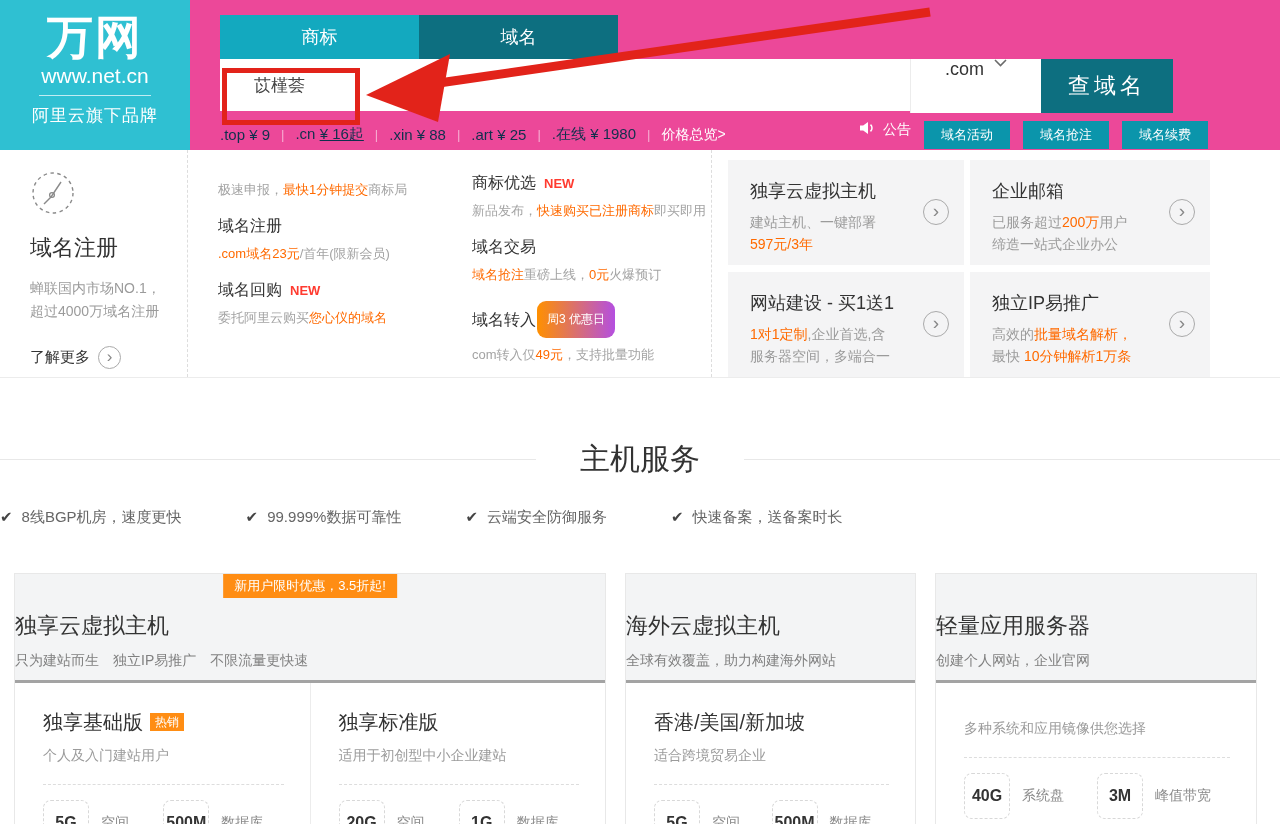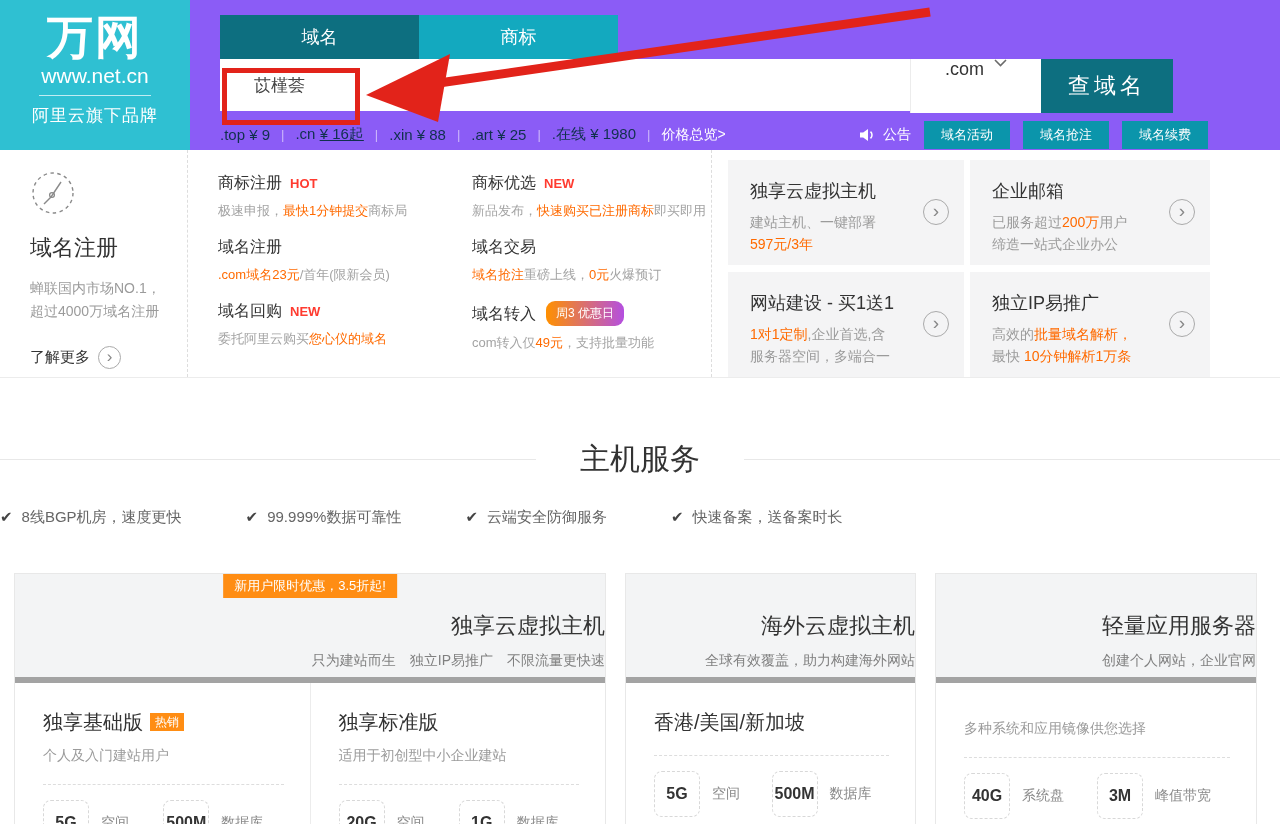--- a/index.html
+++ b/index.html
@@ -1,21 +1,21 @@
 <!DOCTYPE html>
 <html><head>
 <meta charset="utf-8">
 <style>
   html,body{margin:0;padding:0}
   body{width:1280px;height:824px;overflow:hidden;background:#fff;
        font-family:"Liberation Sans","DejaVu Sans",sans-serif;color:#333}
   .hl{color:#ff6a00}
 
   
-  .header{position:relative;height:150px;background:#8b5cf6}
+  .header{position:relative;height:150px;background:#ec4899}
   .logo{position:absolute;left:0;top:0;width:190px;height:150px;background:#2fc0d2;
         color:#fff;text-align:center;box-sizing:border-box;padding-top:12px}
   .logo-brand{font-size:46px;font-weight:bold;letter-spacing:2px;line-height:1.1}
   .logo-domain{font-size:21px;display:inline-block;border-bottom:1px solid rgba(255,255,255,.7);
                padding:0 2px 7px;margin-top:1px}
   .logo-tagline{font-size:17px;margin-top:8px;letter-spacing:1px}
 
   .tabs{position:absolute;left:220px;top:15px;display:flex}
   .tab{width:199px;height:44px;line-height:44px;text-align:center;color:#fff;font-size:18px;cursor:pointer}
   .tab-active{background:#0d6f80}
@@ -29,21 +29,21 @@
        gap:10px;font-size:18px;color:#333;border-left:1px solid #ececec;cursor:pointer}
   .search-btn{width:132px;background:#0d6f80;color:#fff;font-size:22px;border:none;
               letter-spacing:4px;cursor:pointer;font-family:Liberation Serif, serif}
 
   .pricebar{position:absolute;left:220px;top:119px;right:0;height:31px;display:flex;
             align-items:center;font-size:15px;color:#10304d}
   .pb-item{white-space:nowrap;cursor:pointer}
   .pb-underline{text-decoration:underline}
   .pb-sep{color:rgba(255,255,255,.55);margin:0 11px;font-size:13px}
   .pb-overview{color:#fff;font-size:14px;cursor:pointer}
-  .pb-right{margin-left:auto;display:flex;align-items:center;margin-right:72px}
+  .pb-right{margin-left:auto;display:flex;align-items:flex-start;margin-right:72px}
   .pb-notice{color:#fff;font-size:14px;margin-left:7px;cursor:pointer}
   .pb-btn{background:#0b95ab;color:#fff;font-size:13px;padding:5px 17px;margin-left:13px;
           border:none;cursor:pointer;font-family:inherit;white-space:nowrap}
 
   .anno-box{position:absolute;left:222px;top:68px;width:128px;height:47px;
             border:5px solid #e2231a;z-index:6}
   .anno-arrow{position:absolute;left:0;top:0;width:1280px;height:150px;z-index:7;pointer-events:none}
 
   
   .band{display:flex;height:228px;background:#fff;border-bottom:1px solid #ececec;box-sizing:border-box}
@@ -52,21 +52,21 @@
   .band-left-desc{font-size:14px;color:#9b9b9b;line-height:1.65;margin-top:14px;width:132px}
   .more{margin-top:23px;font-size:15px;color:#333;display:flex;align-items:center;gap:8px;cursor:pointer}
 
   .mid{box-sizing:border-box;padding-top:23px}
   .mid1{width:242px;padding-left:30px}
   .mid2{width:282px;padding-left:42px;border-right:1px dashed #ddd}
   .promo-item{margin-bottom:17px;cursor:pointer}
   .promo-title{font-size:16px;color:#333}
   .promo-tag{color:#ff3b30;font-weight:bold;font-size:13px;margin-left:8px}
   .pill{display:inline-block;background:linear-gradient(90deg,#ff9000,#b44fe0);color:#fff;
-        font-size:12px;border-radius:9px;padding:4px 10px;margin-left:10px;vertical-align:2px}
+        font-size:12px;border-radius:9px;padding:10px 10px;margin-left:1px;vertical-align:2px}
   .promo-desc{font-size:13px;color:#a3a3a3;margin-top:8px}
 
   .grid{margin-left:16px;padding-top:10px;display:grid;grid-template-columns:236px 240px;
         grid-auto-rows:105px;gap:7px 6px}
   .gcell{background:#f4f4f5;position:relative;box-sizing:border-box;padding:19px 60px 0 22px;cursor:pointer}
   .gcell-title{font-size:18px;color:#333;margin-bottom:9px}
   .gcell-line{font-size:14px;color:#9b9b9b;line-height:1.55}
   .circle-arrow{width:26px;height:26px;border:1px solid #aaa;border-radius:50%;color:#888;
                 display:inline-flex;align-items:center;justify-content:center;font-size:19px;
                 flex:none;box-sizing:border-box;padding-bottom:2px}
@@ -77,22 +77,22 @@
   .hosting-head{display:flex;align-items:center;margin-top:61px}
   .hline{flex:1;height:1px;background:#e8e8e8}
   .htitle{font-size:30px;color:#333;padding:0 44px}
   .features{display:flex;justify-content:flex-start;margin-top:28px;gap:64px;font-size:15px;color:#666}
   .feature{white-space:nowrap}
   .check{color:#444;font-weight:bold;margin-right:9px}
 
   .cards{display:flex;padding:0 14px;margin-top:46px;gap:19px;align-items:flex-start}
   .card{border:1px solid #e8e8e8;box-sizing:border-box;height:430px;background:#fff}
   .card1{width:592px}.card2{width:291px}.card3{width:322px}
-  .card-head{position:relative;background:#f3f4f5;border-bottom:6px solid #a3a3a3;height:109px;
-             text-align:right;box-sizing:border-box}
+  .card-head{position:relative;background:#f3f4f5;border-bottom:3px solid #a3a3a3;height:109px;
+             text-align:left;box-sizing:border-box}
   .badge{position:absolute;top:0;left:50%;transform:translateX(-50%);background:#ff8d13;
          color:#fff;font-size:13px;padding:3px 11px;white-space:nowrap}
   .card-title{font-size:22px;color:#333;padding-top:37px}
   .card-sub{font-size:14px;color:#808080;margin-top:11px}
   .plans{display:flex}
   .plan{flex:1;padding:26px 26px 0 28px;box-sizing:border-box;min-width:0}
   .plan + .plan{border-left:1px solid #ececec}
   .plan-name{font-size:20px;color:#333;white-space:nowrap}
   .plan-tag{background:#ff8d13;color:#fff;font-size:12px;padding:2px 5px;margin-left:7px;
             vertical-align:3px;white-space:nowrap}
@@ -109,22 +109,22 @@
 <body>
 
 <div class="header">
   <div class="logo">
     <div class="logo-brand">万网</div>
     <div class="logo-domain">www.net.cn</div>
     <div class="logo-tagline">阿里云旗下品牌</div>
   </div>
 
   <div class="tabs">
+    <div class="tab tab-other">商标</div>
     <div class="tab tab-active">域名</div>
-    <div class="tab tab-other">商标</div>
   </div>
 
   <div class="search-row">
     <input class="search-input" value="苡槿荟" style="">
     <div class="tld">
       <span>.com</span>
       <svg width="13" height="8" viewBox="0 0 13 8">
         <polyline points="1,1 6.5,6.5 12,1" fill="none" stroke="#6b6b6b" stroke-width="1.6"></polyline>
       </svg>
     </div>
@@ -184,21 +184,20 @@
     <div class="band-left-title">域名注册</div>
     <div class="band-left-desc">蝉联国内市场NO.1，超过4000万域名注册</div>
     <div class="more">
       <span>了解更多</span>
       <span class="circle-arrow">›</span>
     </div>
   </div>
 
   <div class="mid mid1">
     <div class="promo-item">
-      <div><span class="promo-title">商标注册</span><span class="promo-tag">HOT</span></div>
       <div class="promo-desc"><span>极速申报，</span><span class="hl">最快1分钟提交</span><span>商标局</span></div>
     </div>
     <div class="promo-item">
       <div><span class="promo-title">域名注册</span></div>
       <div class="promo-desc"><span class="hl">.com域名23元</span><span>/首年(限新会员)</span></div>
     </div>
     <div class="promo-item">
       <div><span class="promo-title">域名回购</span><span class="promo-tag">NEW</span></div>
       <div class="promo-desc"><span>委托阿里云购买</span><span class="hl">您心仪的域名</span></div>
     </div>
@@ -305,20 +304,21 @@
   </div>
 
   <div class="card card2">
     <div class="card-head">
       <div class="card-title">海外云虚拟主机</div>
       <div class="card-sub">全球有效覆盖，助力构建海外网站</div>
     </div>
     <div class="plans">
       <div class="plan">
         <div><span class="plan-name">香港/美国/新加坡</span></div>
+        <div class="plan-desc">适合跨境贸易企业</div>
         <div class="dashsep"></div>
         <div class="specs">
           <div class="spec">
             <span class="spec-box">5G</span>
             <span class="spec-label">空间</span>
           </div>
           <div class="spec">
             <span class="spec-box">500M</span>
             <span class="spec-label">数据库</span>
           </div>

